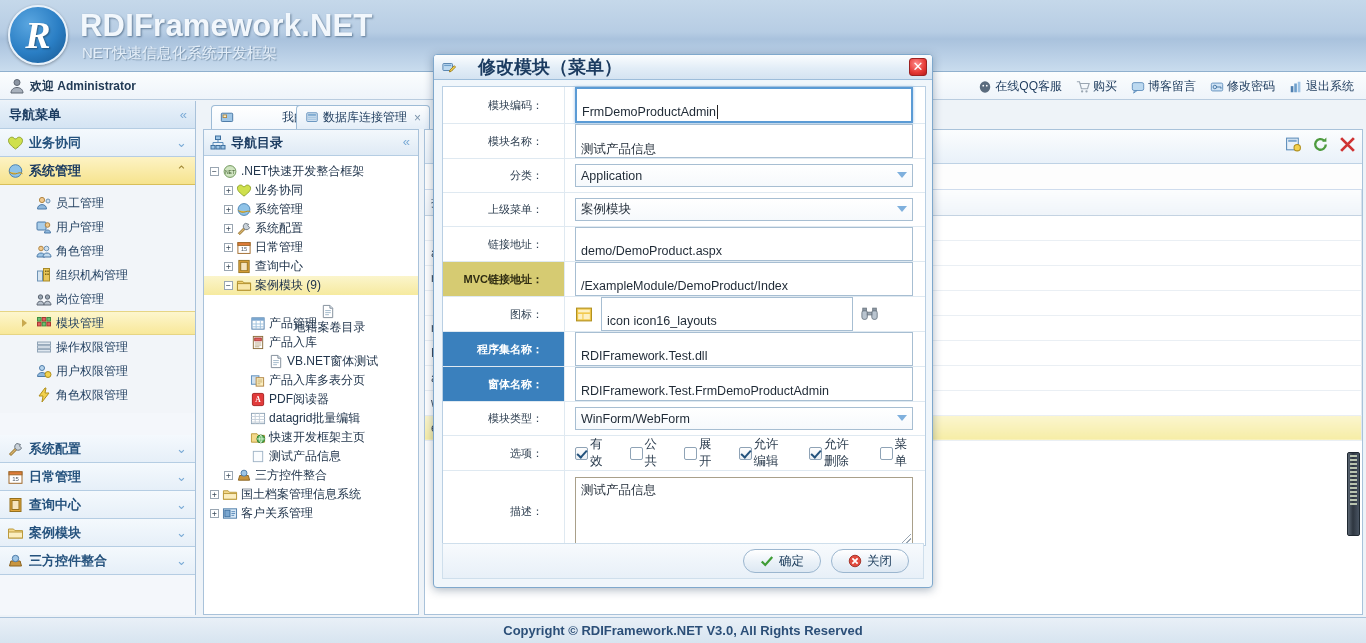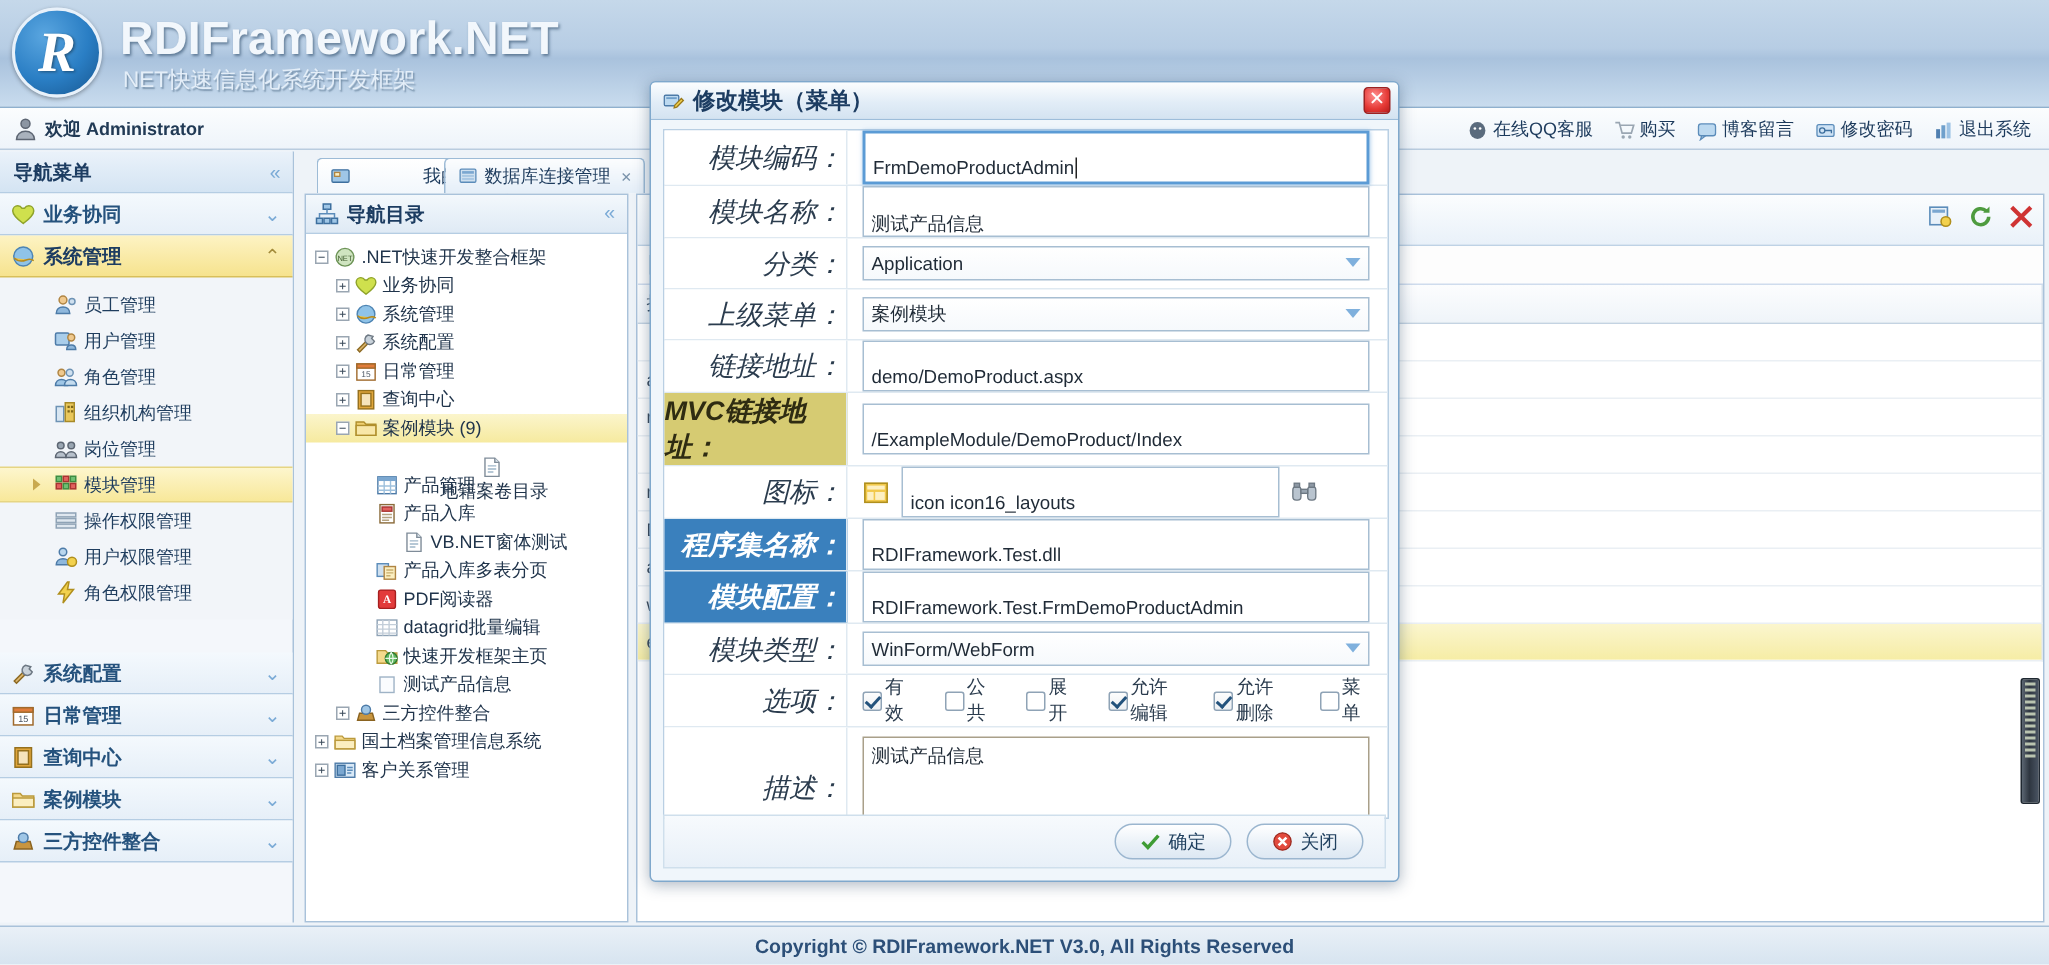--- a/index.html
+++ b/index.html
@@ -220,21 +220,21 @@
     z-index: 50;
   }
   .modal-title {
     height: 25px; position: relative;
     background: linear-gradient(to bottom,#fbfdfe 0%,#e2edf7 55%,#d4e3f1 100%);
     border-bottom: 1px solid #9dbdda; border-radius: 3px 3px 0 0;
     display: flex; align-items: center;
   }
   .modal-title .mt-ico { width: 16px; height: 14px; margin-left: 7px; }
   .modal-title .mt-text {
-    margin-left: 5px; font-size: 15px; font-weight: bold; color: #1c3c61;
+    margin-left: 21px; font-size: 18px; font-weight: bold; color: #1c3c61;
   }
   .modal-close {
     position: absolute; right: 5px; top: 3px; width: 18px; height: 18px;
     border-radius: 3px; cursor: pointer;
     background: radial-gradient(circle at 40% 30%, #ff8d8d 0%, #e53935 60%, #b71c1c 100%);
     border: 1px solid #9c2222;
     color: #fff; font-size: 13px; font-weight: bold; line-height: 16px; text-align: center;
     font-family: "DejaVu Sans", sans-serif;
   }
   .modal-body {
@@ -242,24 +242,23 @@
     background: #fff; border: 1px solid #b9cfe3;
   }
   .frow {
     display: flex; align-items: center; min-height: 34px;
     border-bottom: 1px solid #dfe9f1;
   }
   .frow:last-child { border-bottom: none; }
   .flabel {
     width: 122px; flex: 0 0 122px; align-self: stretch;
     display: flex; align-items: center; justify-content: flex-end;
-    padding-right: 2px; font-size: 18px; color: #2b3c4e;
+    padding-right: 21px; font-size: 11px; color: #2b3c4e;
     border-right: 1px solid #dfe9f1;
     background: #fff;
-    font-style: italic;
   }
   .flabel.khaki { background: #d6cb72; color: #2f2c12; font-weight: bold; }
   .flabel.blue  { background: #3a80bd; color: #fff; font-weight: bold; }
   .fctl { flex: 1; padding: 0 12px 0 10px; display: flex; align-items: center; }
   .inp {
     height: 23px; width: 100%;
     border: 1px solid #a7bed2; background: #fff;
     font-size: 12.5px; color: #1f2a36; padding: 16px 5px;
     display: flex; align-items: flex-start;
     font-family: "Liberation Sans", sans-serif;
@@ -936,21 +935,21 @@
       <div class="frow">
         <div class="flabel blue">程序集名称：</div>
         <div class="fctl">
           <div class="inp">
             <span>RDIFramework.Test.dll</span>
           </div>
         </div>
       </div>
 
       <div class="frow">
-        <div class="flabel blue">模块配置：</div>
+        <div class="flabel blue">窗体名称：</div>
         <div class="fctl">
           <div class="inp">
             <span>RDIFramework.Test.FrmDemoProductAdmin</span>
           </div>
         </div>
       </div>
 
       <div class="frow">
         <div class="flabel">模块类型：</div>
         <div class="fctl">

